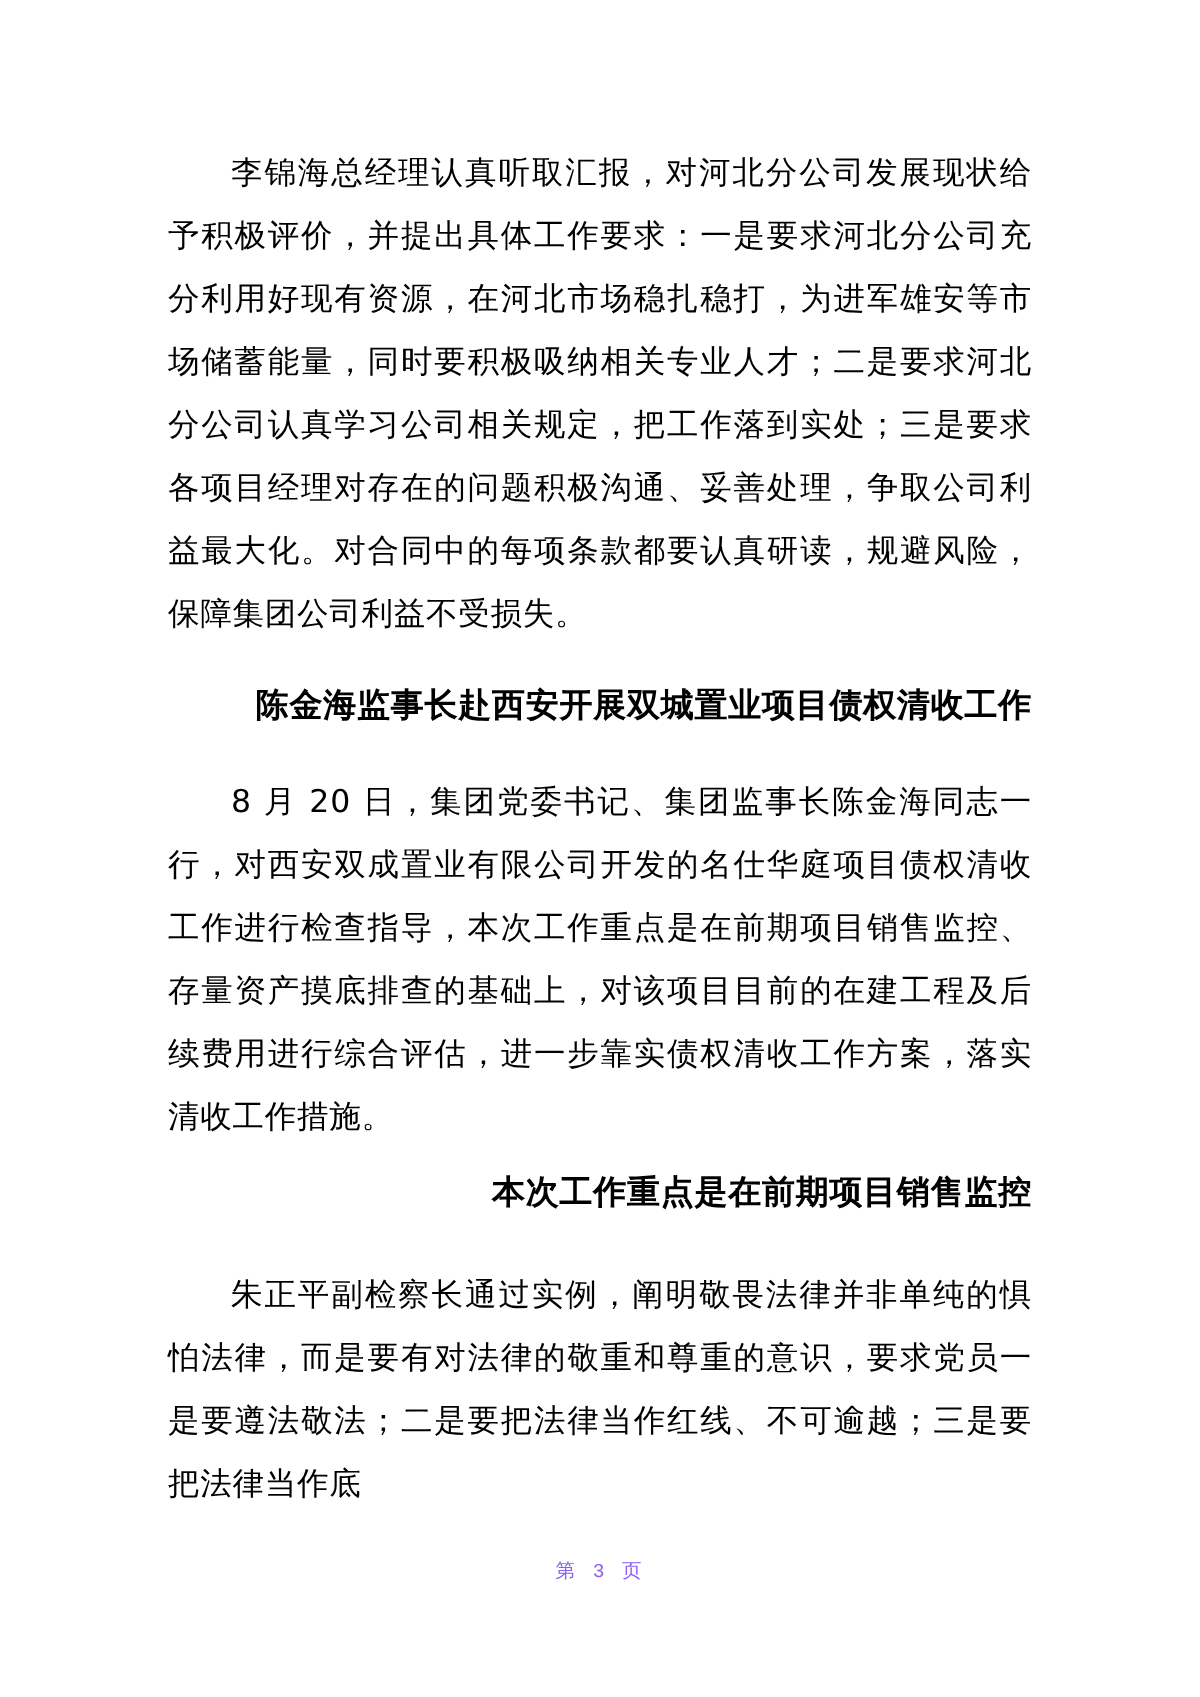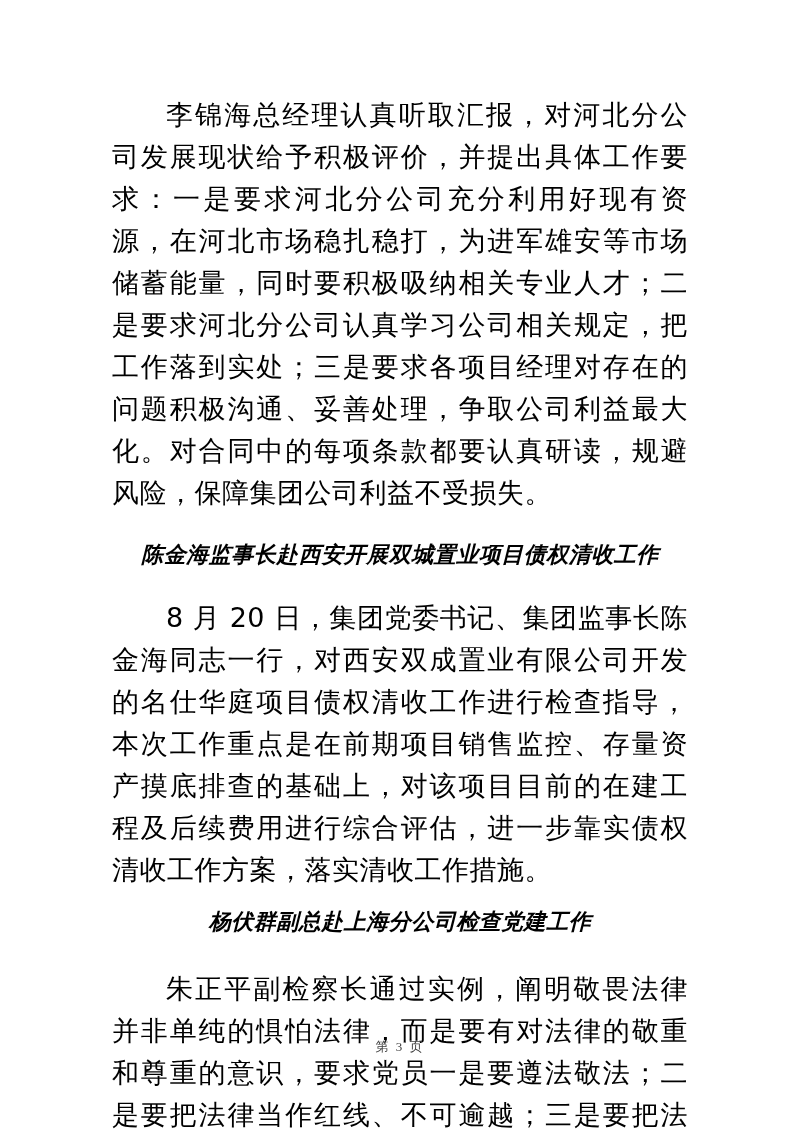--- a/index.html
+++ b/index.html
@@ -16,66 +16,65 @@
     color: #000000;
   }
   .page-content {
     position: absolute;
     left: 112px;
     top: 94px;
     width: 576px;
   }
   .body-paragraph {
     margin: 0;
-    font-size: 27px;
+    font-size: 21px;
     line-height: 42px;
     text-align: justify;
     text-justify: inter-ideograph;
     text-indent: 2em;
     letter-spacing: 0.5px;
     word-break: break-all;
   }
   .section-heading {
     margin: 20px 0 21px 0;
     font-size: 22px;
     line-height: 42px;
     font-weight: bold;
-    text-align: center;
+    text-align: right;
     letter-spacing: 0.5px;
-    font-style: italic;
   }
   .section-heading.second {
     margin: 10px 0 25px 0;
   }
   .page-footer {
     position: absolute;
     left: 0;
     top: 1036px;
     width: 800px;
     text-align: center;
   }
   .page-number {
-    font-family: Liberation Serif, serif;
+    font-family: Liberation Mono, monospace;
     font-size: 13px;
-    color: #404040;
+    color: #8b5cf6;
     letter-spacing: 2px;
   }
 </style>
 </head>
 <body>
 
 <div class="page-content">
 
   <p class="body-paragraph">李锦海总经理认真听取汇报，对河北分公司发展现状给予积极评价，并提出具体工作要求：一是要求河北分公司充分利用好现有资源，在河北市场稳扎稳打，为进军雄安等市场储蓄能量，同时要积极吸纳相关专业人才；二是要求河北分公司认真学习公司相关规定，把工作落到实处；三是要求各项目经理对存在的问题积极沟通、妥善处理，争取公司利益最大化。对合同中的每项条款都要认真研读，规避风险，保障集团公司利益不受损失。</p>
 
   <h2 class="section-heading">陈金海监事长赴西安开展双城置业项目债权清收工作</h2>
 
   <p class="body-paragraph">8 月 20 日，集团党委书记、集团监事长陈金海同志一行，对西安双成置业有限公司开发的名仕华庭项目债权清收工作进行检查指导，本次工作重点是在前期项目销售监控、存量资产摸底排查的基础上，对该项目目前的在建工程及后续费用进行综合评估，进一步靠实债权清收工作方案，落实清收工作措施。</p>
 
-  <h2 class="section-heading second">杨伏群副总赴上海分公司检查党建工作</h2>
+  <h2 class="section-heading second">本次工作重点是在前期项目销售监控</h2>
 
 
   <p class="body-paragraph">朱正平副检察长通过实例，阐明敬畏法律并非单纯的惧怕法律，而是要有对法律的敬重和尊重的意识，要求党员一是要遵法敬法；二是要把法律当作红线、不可逾越；三是要把法律当作底</p>
 
 </div>
 
 <div class="page-footer">
   <span class="page-number">第 3 页</span>
 </div>
 

